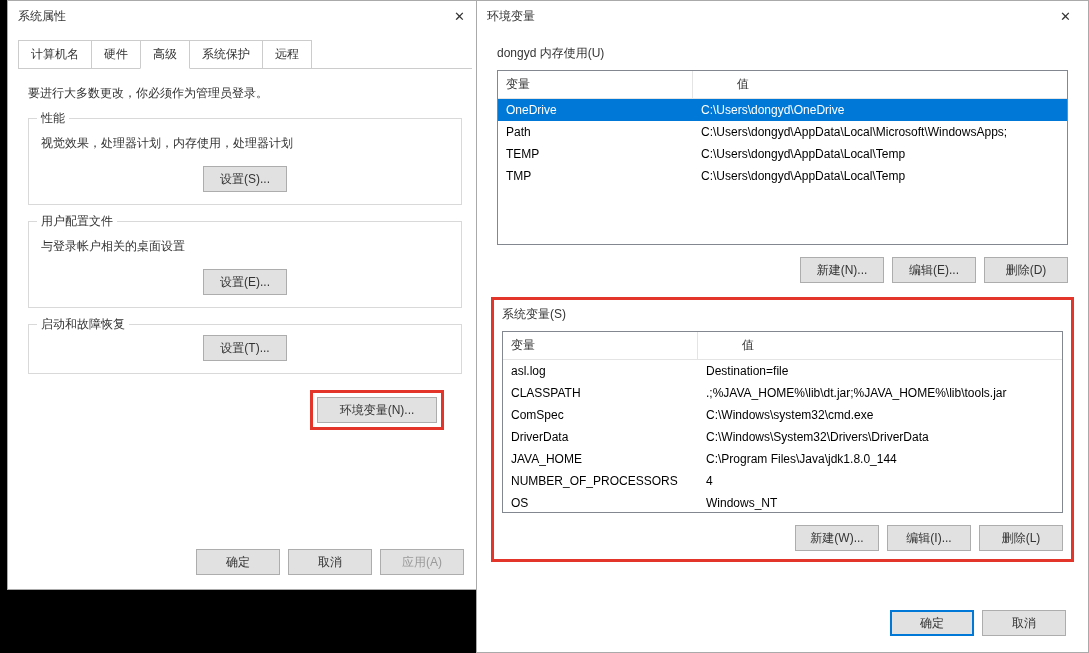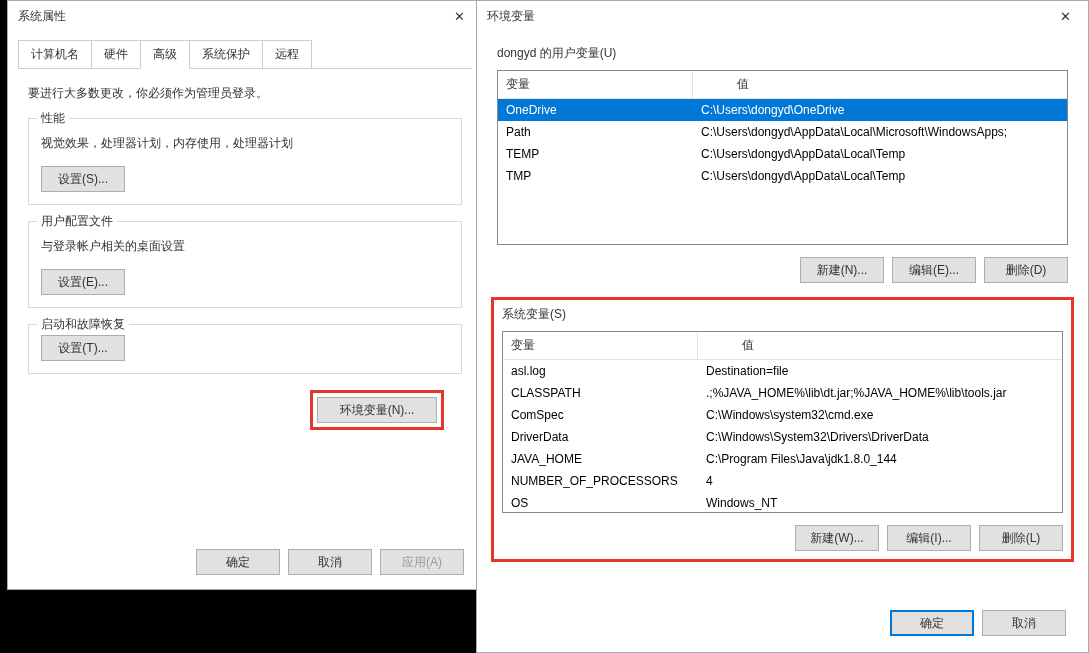--- a/index.html
+++ b/index.html
@@ -73,21 +73,21 @@
   .legend {
     position: absolute;
     top: -9px;
     left: 8px;
     background: #fff;
     padding: 0 4px;
     color: #333;
     text-align: center;
   }
   .fieldset-text { color: #333; margin: 6px 0 14px 0; }
-  .fieldset-btnrow { display: flex; justify-content: flex-start; }
+  .fieldset-btnrow { display: flex; justify-content: center; }
   .btn {
     min-width: 84px;
     height: 26px;
     line-height: 24px;
     text-align: center;
     background: #e1e1e1;
     border: 1px solid #adadad;
     padding: 0 12px;
     color: #333;
     font-family: inherit;
@@ -225,21 +225,21 @@
   </div>
 </div>
 
 <div class="dialog dialog-right">
   <div class="titlebar">
     <span>环境变量</span>
     <div class="close-btn">✕</div>
   </div>
 
   <div class="group">
-    <div class="group-label">dongyd 的用户变量(U)</div>
+    <div class="group-label">dongyd 内存使用(U)</div>
     <div class="listbox">
       <div class="listhead">
         <div class="col col-var">变量</div>
         <div class="col col-val">值</div>
       </div>
       <div class="listbody" id="user-rows" style="min-height:145px">
           <div class="row selected">
             <div class="cell col-var">OneDrive</div>
             <div class="cell col-val">C:\Users\dongyd\OneDrive</div>
           </div>

